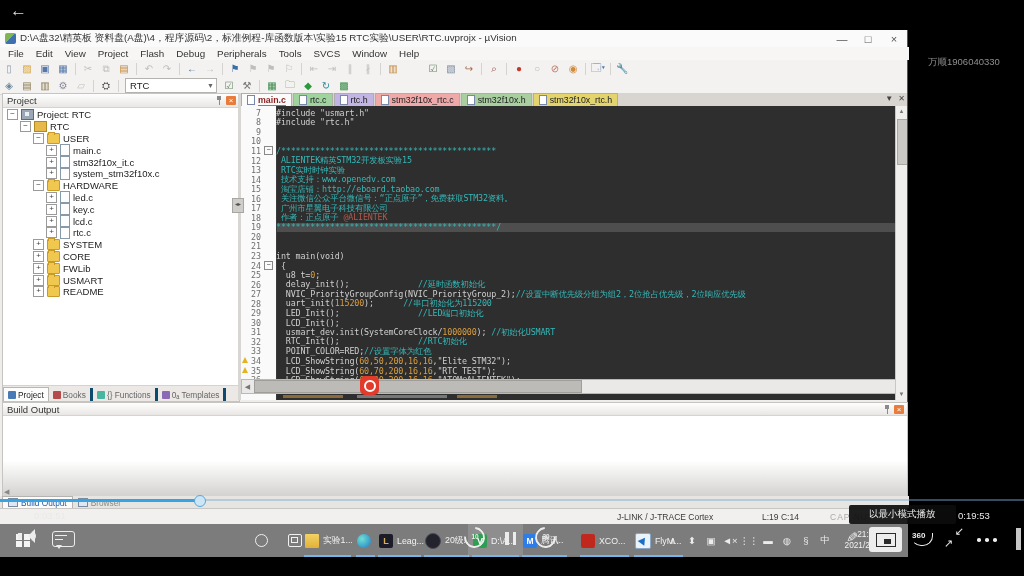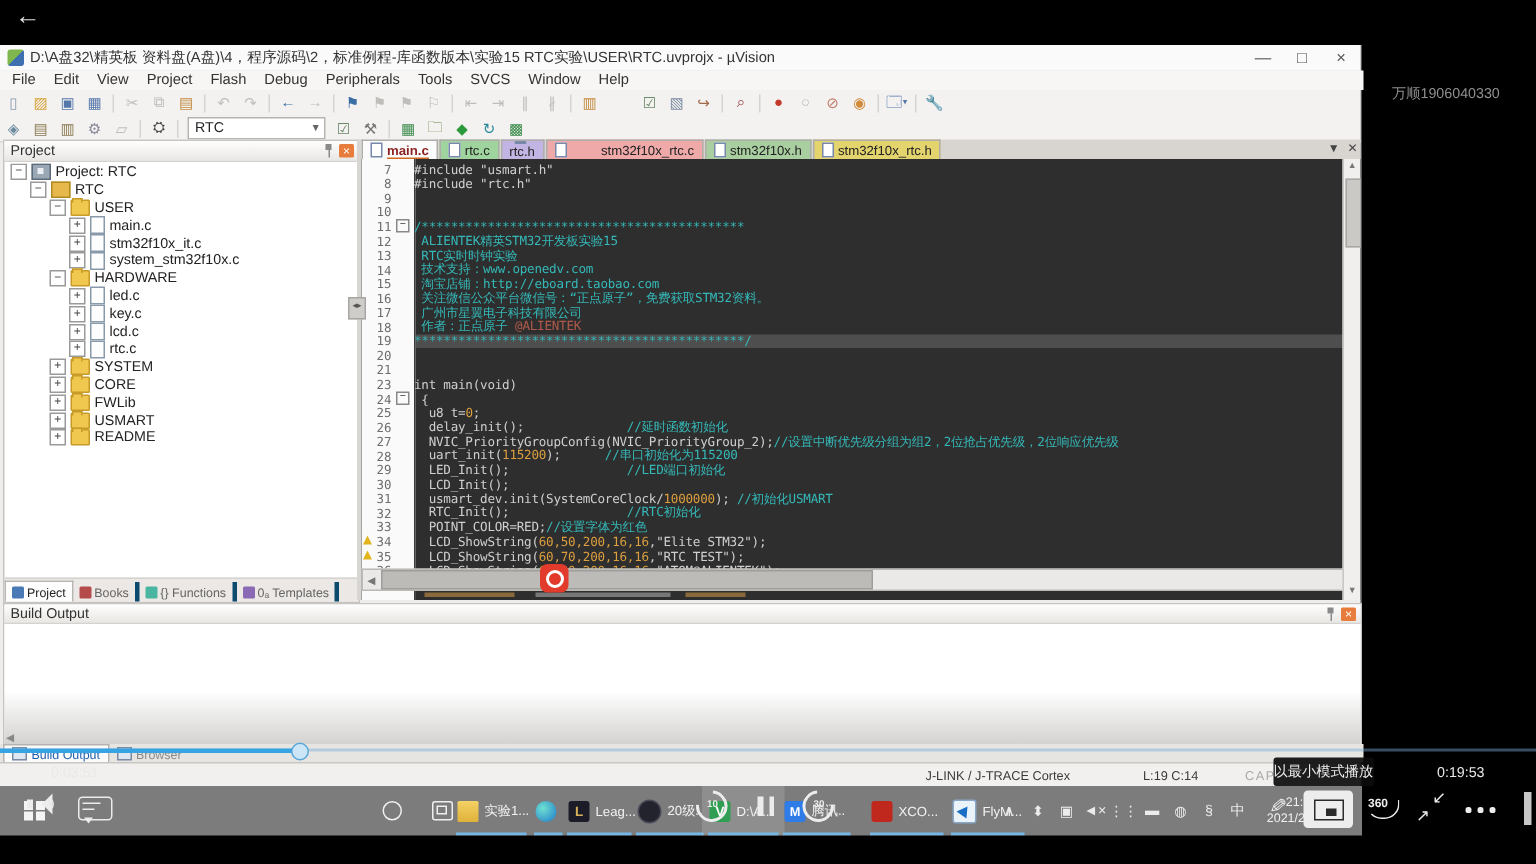--- a/index.html
+++ b/index.html
@@ -8,21 +8,21 @@
   .abs{position:absolute;}
 
   
   #back-arrow{left:10px;top:1px;color:#ddd;font-size:17px;cursor:pointer;}
   #watermark{left:928px;top:56px;color:#8f8f8f;font-size:9.5px;}
   #vp-track{left:0;top:499px;width:1024px;height:2px;background:rgba(120,170,215,.45);z-index:60;}
   #vp-played{left:0;top:499px;height:2.5px;background:#36a3e3;z-index:61;}
   #vp-handle{top:494.5px;width:10px;height:10px;border-radius:50%;background:#cde6f7;border:1px solid #5aa6d8;z-index:62;}
   #vp-curtime{left:34px;top:510px;color:#e9e9e9;font-size:9.5px;z-index:63;}
   #vp-duration{left:958px;top:510px;color:#e9e9e9;font-size:9.5px;z-index:63;}
-  #vp-tooltip{left:849px;top:505px;background:rgba(12,12,12,.92);color:#eee;font-size:9.5px;padding:3px 0;border-radius:2px;z-index:70;white-space:nowrap;}
+  #vp-tooltip{left:849px;top:505px;background:rgba(12,12,12,.92);color:#eee;font-size:9.5px;padding:3px 20px;border-radius:2px;z-index:70;white-space:nowrap;}
   .vico{z-index:66;color:#ececec;}
   #ind-click{left:360px;top:376px;width:19px;height:19px;border-radius:5px;background:#e23b2b;z-index:55;}
   #ind-click .ring{position:absolute;left:4px;top:4px;width:8px;height:8px;border:2px solid #fff;border-radius:50%;}
 
   
   .spk-body{position:absolute;left:0;top:4px;width:4px;height:6px;background:#ececec;}
   .spk-cone{position:absolute;left:3px;top:0;width:0;height:0;border:7px solid transparent;border-right:7px solid #ececec;}
   .spk-w1{position:absolute;left:12px;top:2px;width:5px;height:10px;border:1.6px solid #ececec;border-left:none;border-top:none;border-bottom:none;border-radius:0 6px 6px 0;}
   
   .dm{width:21px;height:14px;border:1.6px solid #ececec;border-radius:3px;}
@@ -386,25 +386,25 @@
     <div id="editor">
       <div id="etabs">
           <div class="etab active" style="background: rgb(251, 251, 251);">
             <span class="doc"></span>
             <span class="lbl">main.c</span>
           </div>
           <div class="etab" style="background: rgb(159, 212, 159);">
             <span class="doc"></span>
             <span class="lbl">rtc.c</span>
           </div>
-          <div class="etab" style="background: rgb(195, 181, 227); flex-direction: column;">
+          <div class="etab" style="background: rgb(195, 181, 227);">
             <span class="doc"></span>
             <span class="lbl">rtc.h</span>
           </div>
-          <div class="etab" style="background: rgb(239, 169, 169); gap: 20px;">
+          <div class="etab" style="background: rgb(239, 169, 169);">
             <span class="doc"></span>
             <span class="lbl">stm32f10x_rtc.c</span>
           </div>
           <div class="etab" style="background: rgb(169, 207, 160);">
             <span class="doc"></span>
             <span class="lbl">stm32f10x.h</span>
           </div>
           <div class="etab" style="background: rgb(227, 212, 110);">
             <span class="doc"></span>
             <span class="lbl">stm32f10x_rtc.h</span>

